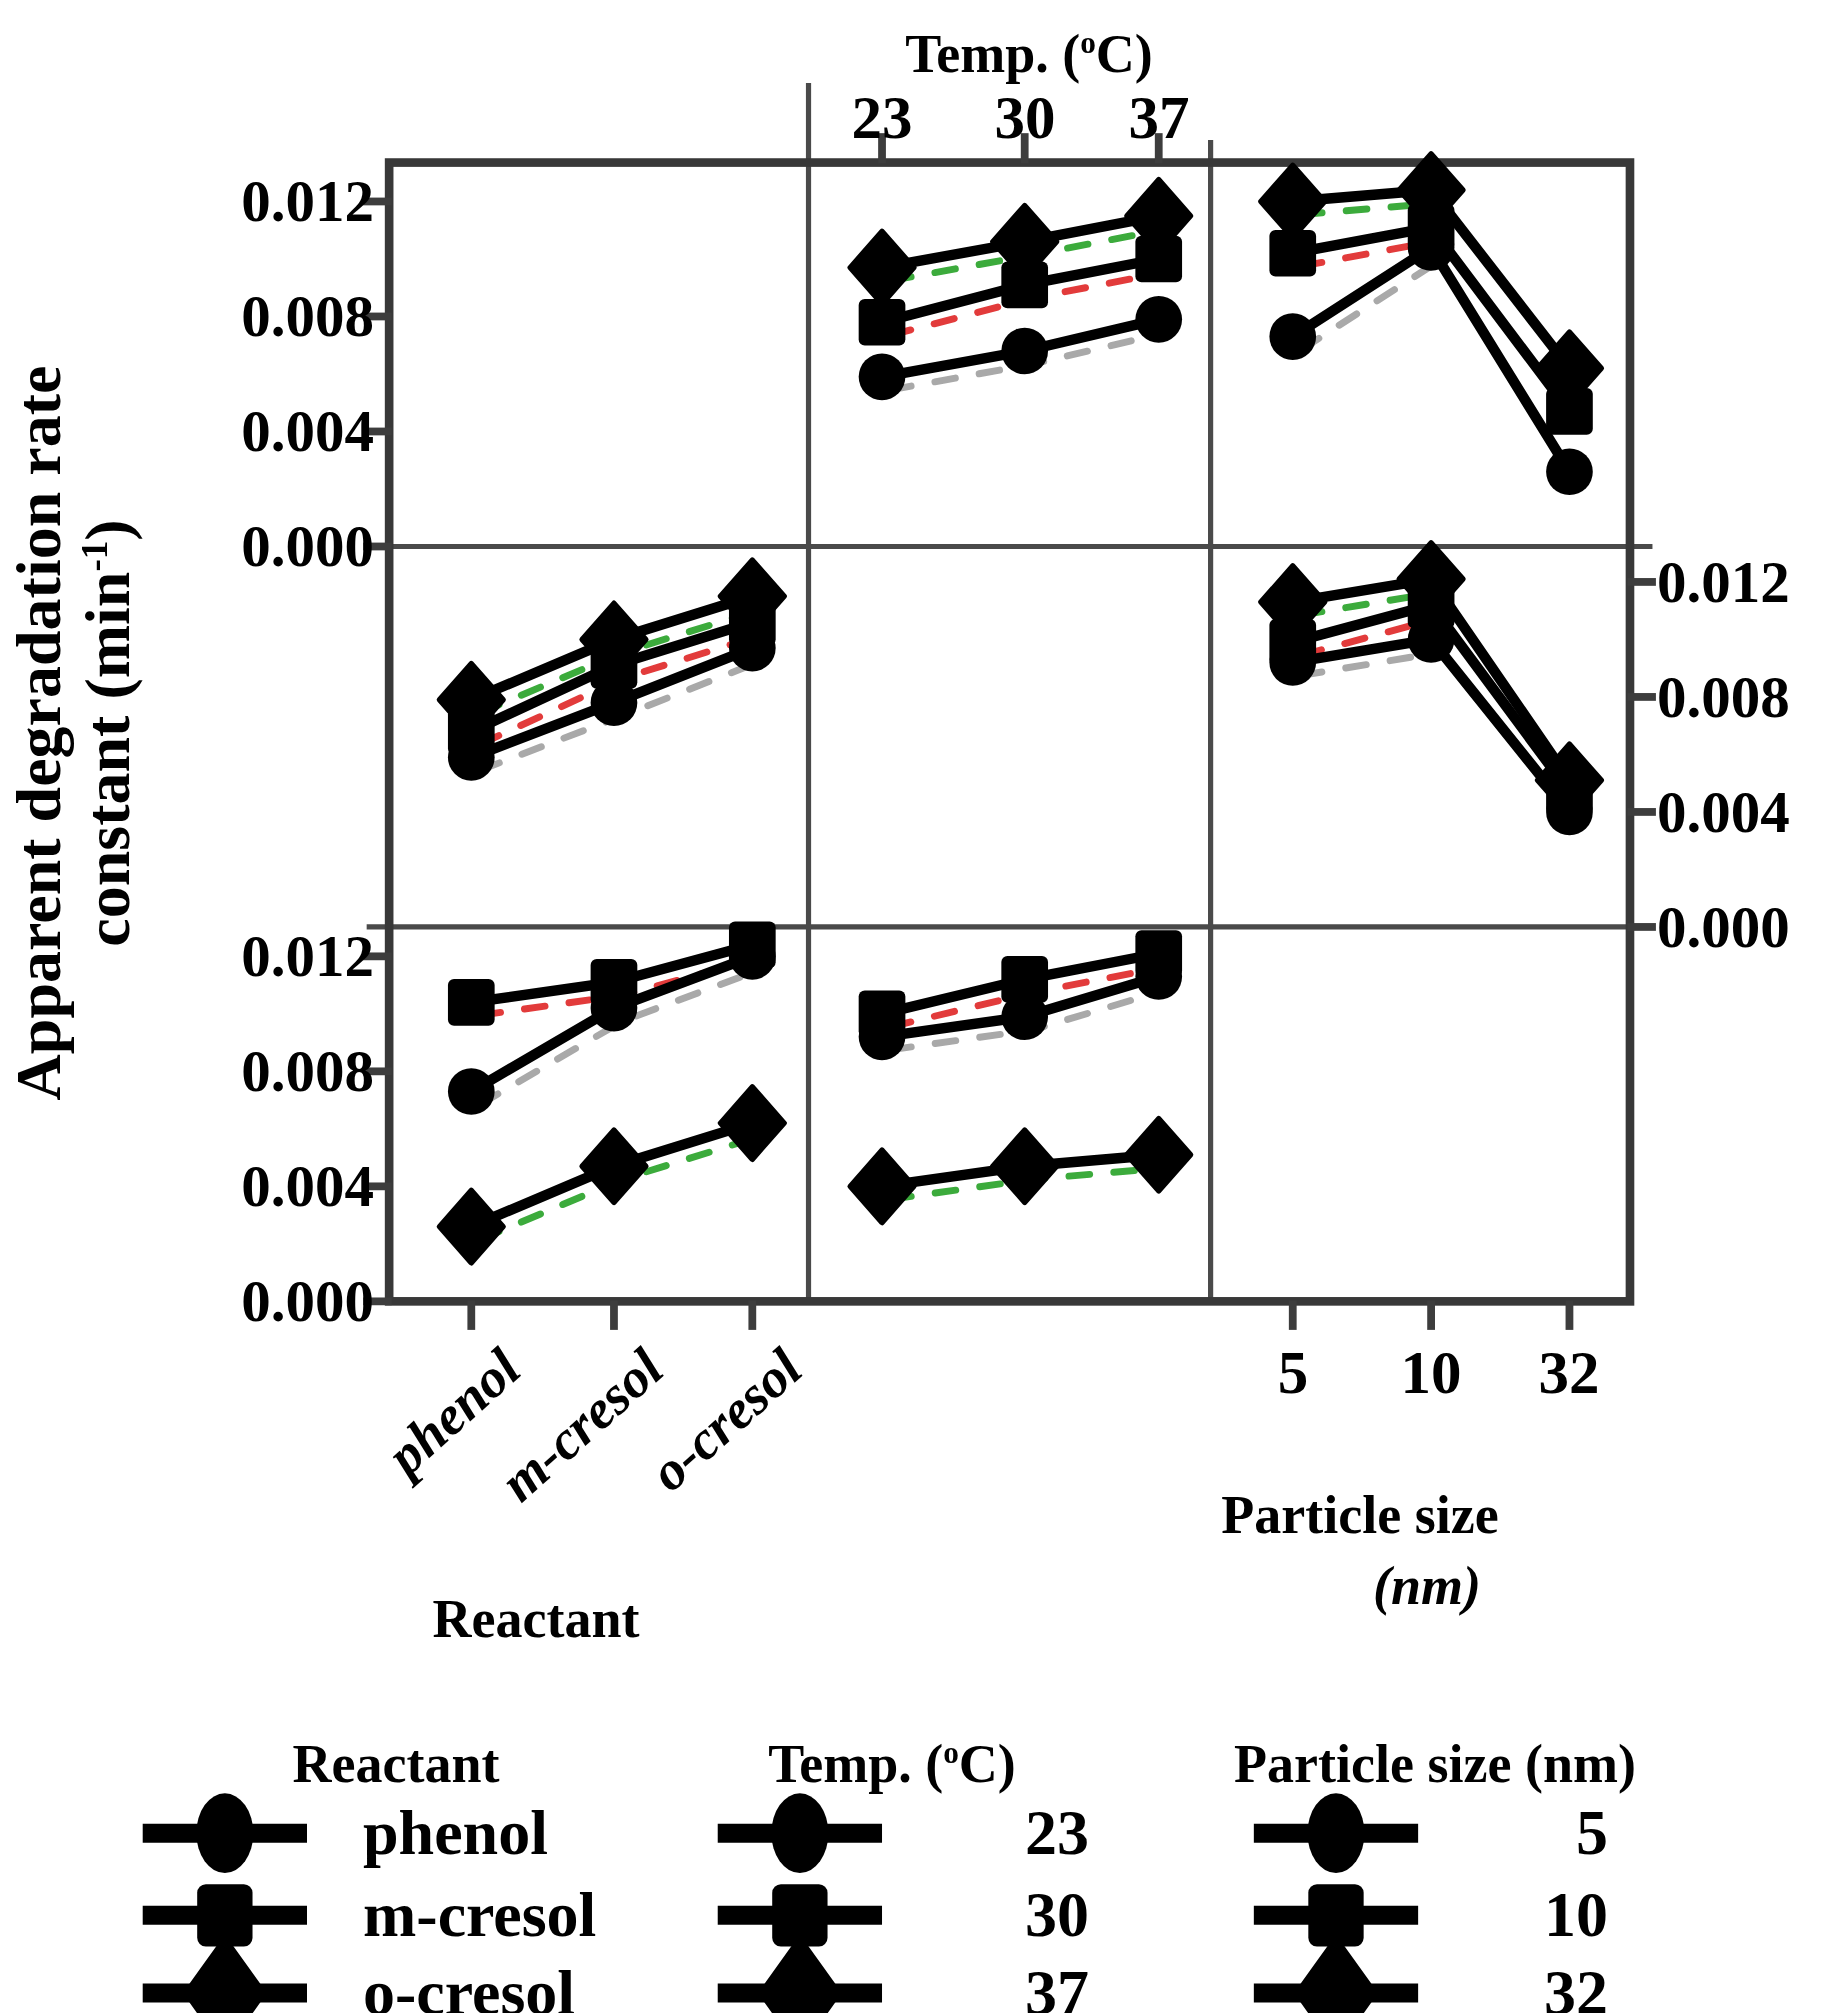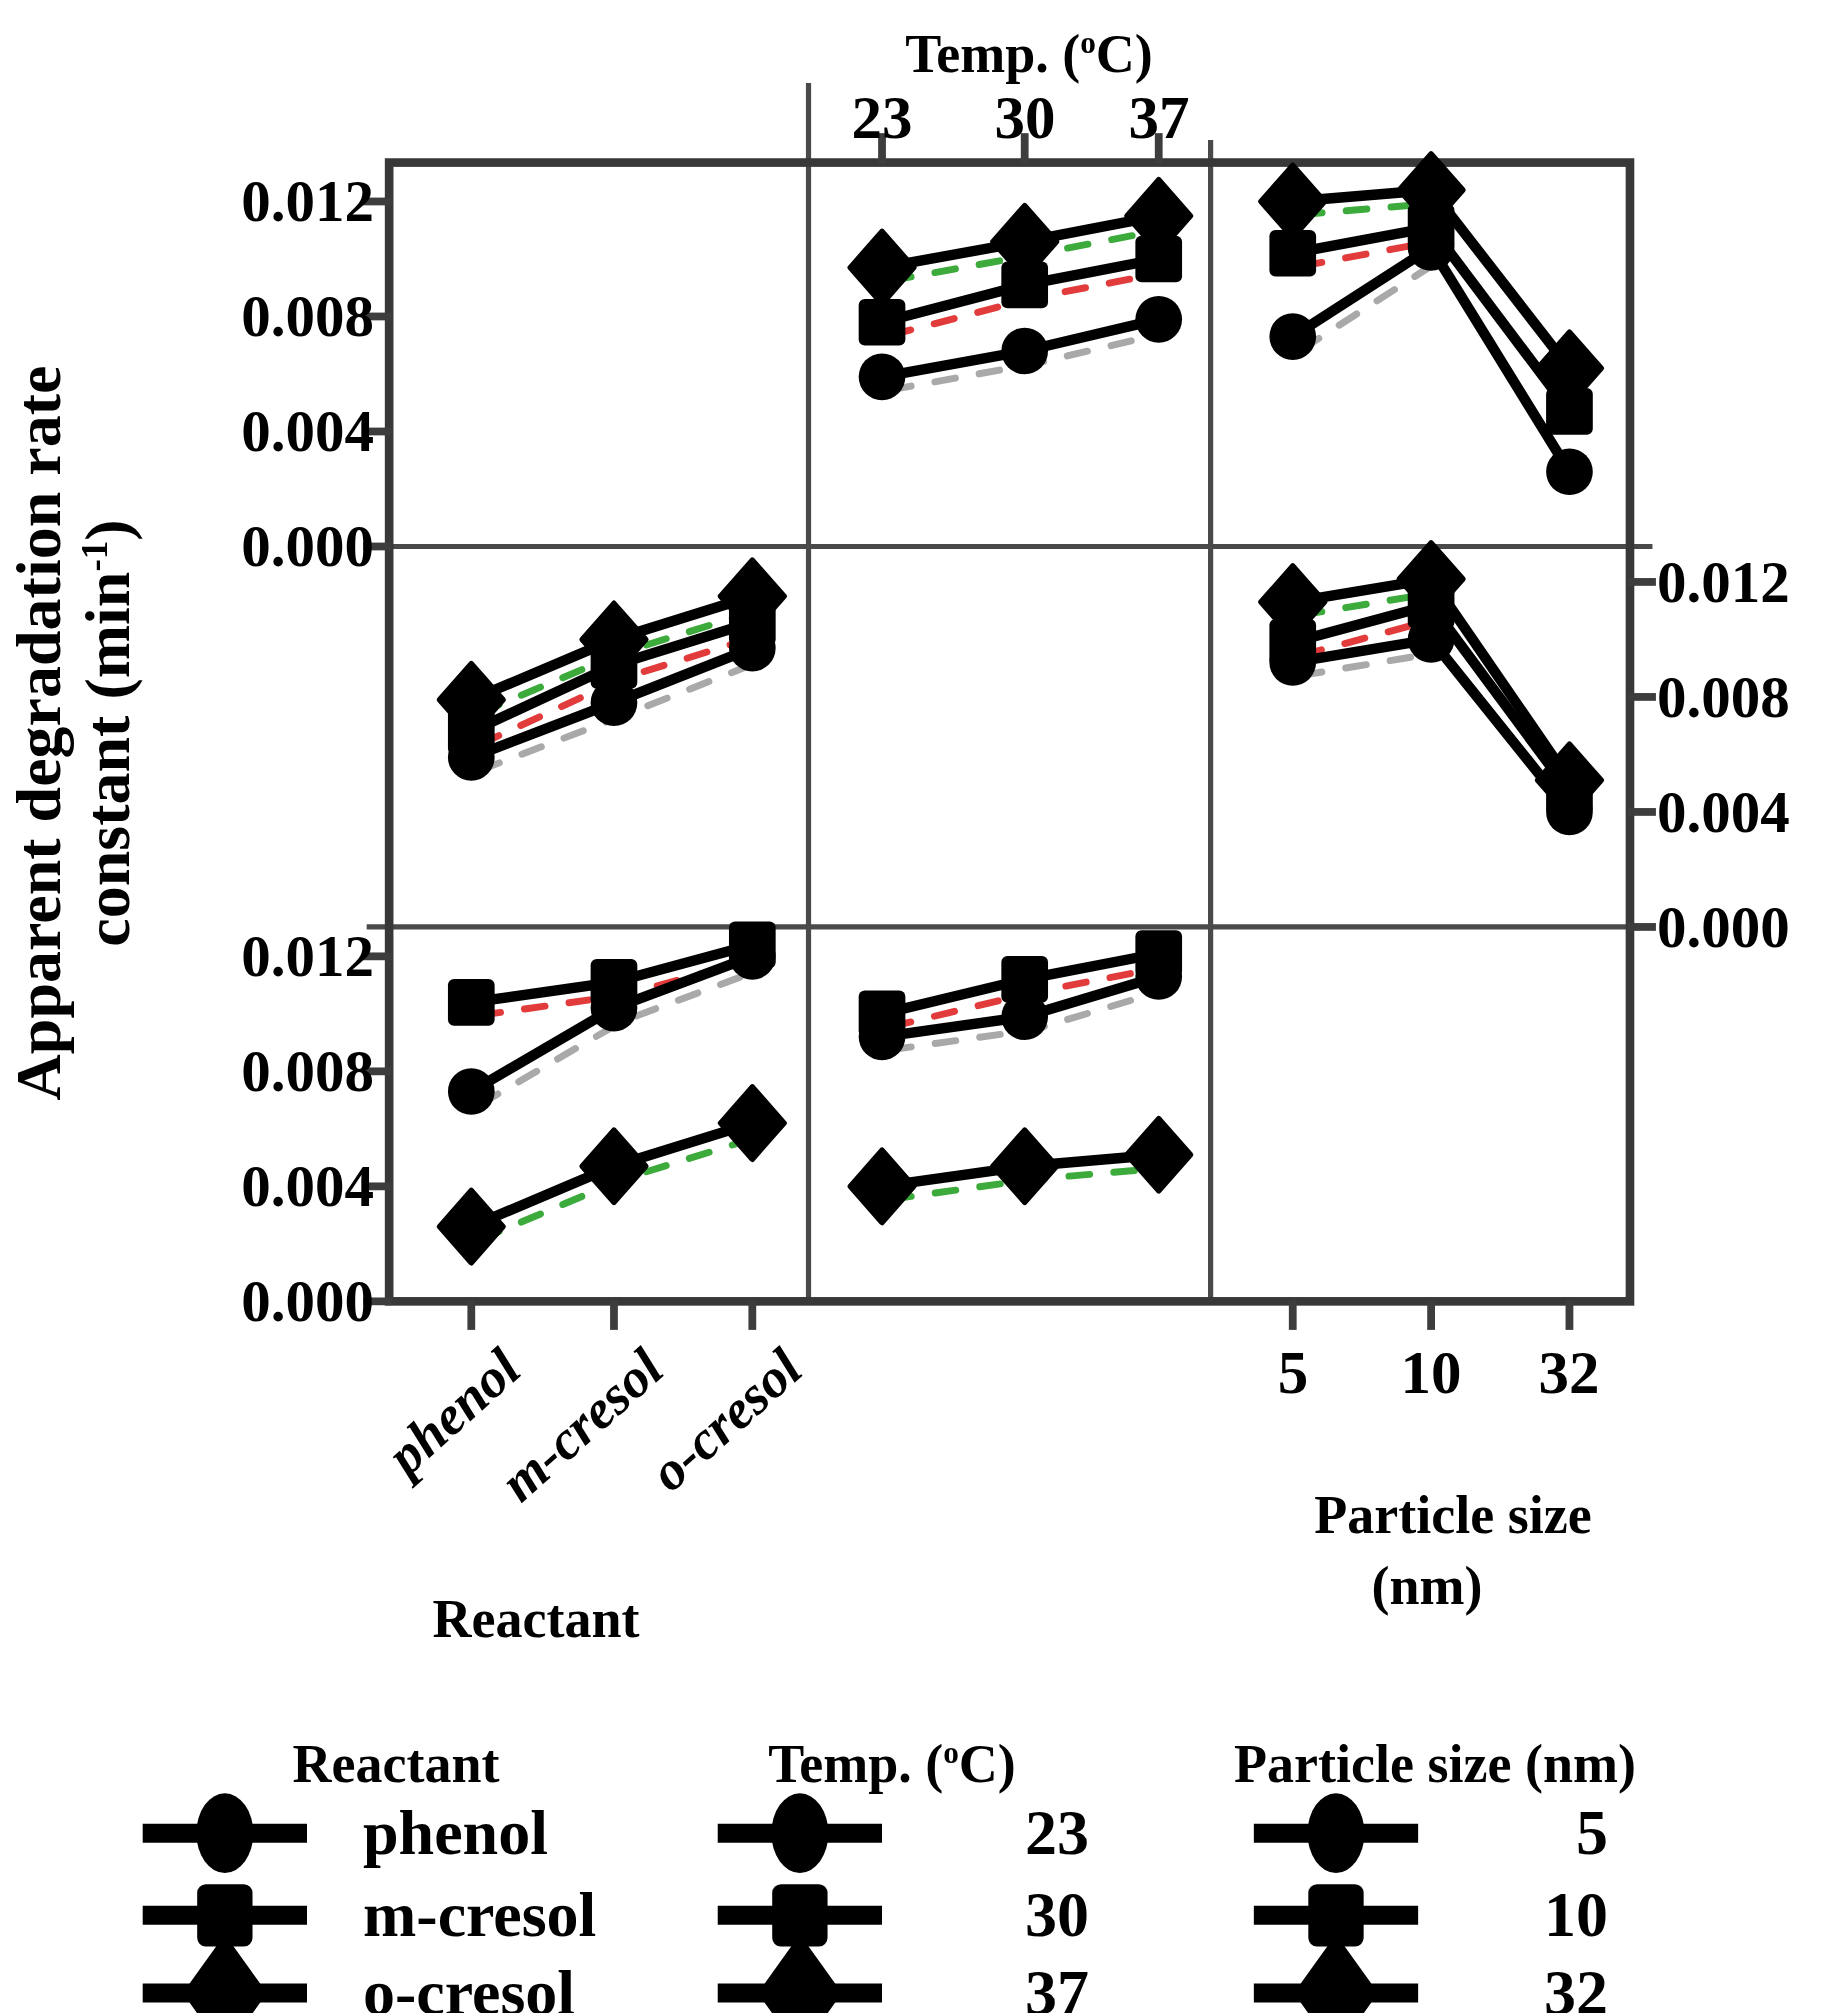--- a/index.html
+++ b/index.html
@@ -248,22 +248,22 @@
   <div class="abs tickR" style="top:927px;">0.000</div>
 
   <div class="abs rotlab" style="right:1348px;">phenol</div>
   <div class="abs rotlab" style="right:1205px;">m-cresol</div>
   <div class="abs rotlab" style="right:1067px;">o-cresol</div>
 
   <div class="abs ctr tickBot" style="left:1293px;top:1373px;">5</div>
   <div class="abs ctr tickBot" style="left:1431px;top:1373px;">10</div>
   <div class="abs ctr tickBot" style="left:1569px;top:1373px;">32</div>
 
-  <div class="abs ctr title" style="left:1453px;top:1515px;text-align:center;">Particle size</div>
-  <div class="abs ctr title" style="left:1427px;top:1586px;">(nm)</div>
+  <div class="abs ctr title" style="left:1360px;top:1515px;text-align:center;">Particle size</div>
+  <div class="abs ctr title" style="left:1427px;top:1586px;font-style:italic;">(nm)</div>
   <div class="abs ctr title" style="left:536px;top:1619px;">Reactant</div>
 
   <div class="abs ctr title" style="left:396px;top:1764px;"><span>Reactant</span></div>
   <div class="abs ctr title" style="left:892px;top:1764px;"><span>Temp. (</span><span class="sup">o</span><span>C)</span></div>
   <div class="abs ctr title" style="left:1435px;top:1764px;text-align:right;"><span>Particle size (nm)</span></div>
 
   <div class="abs leglab" style="left:363px;top:1833px;">phenol</div>
   <div class="abs leglab" style="left:363px;top:1915px;">m-cresol</div>
   <div class="abs leglab" style="left:363px;top:1993px;">o-cresol</div>
 

